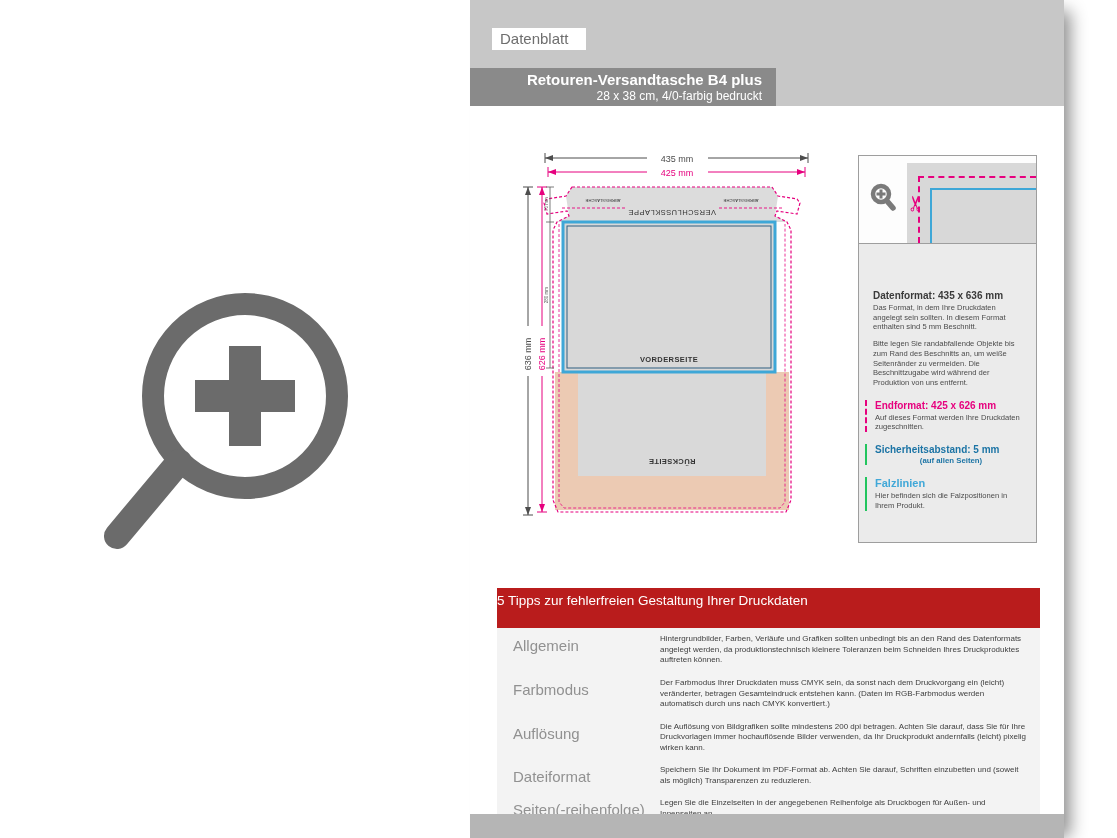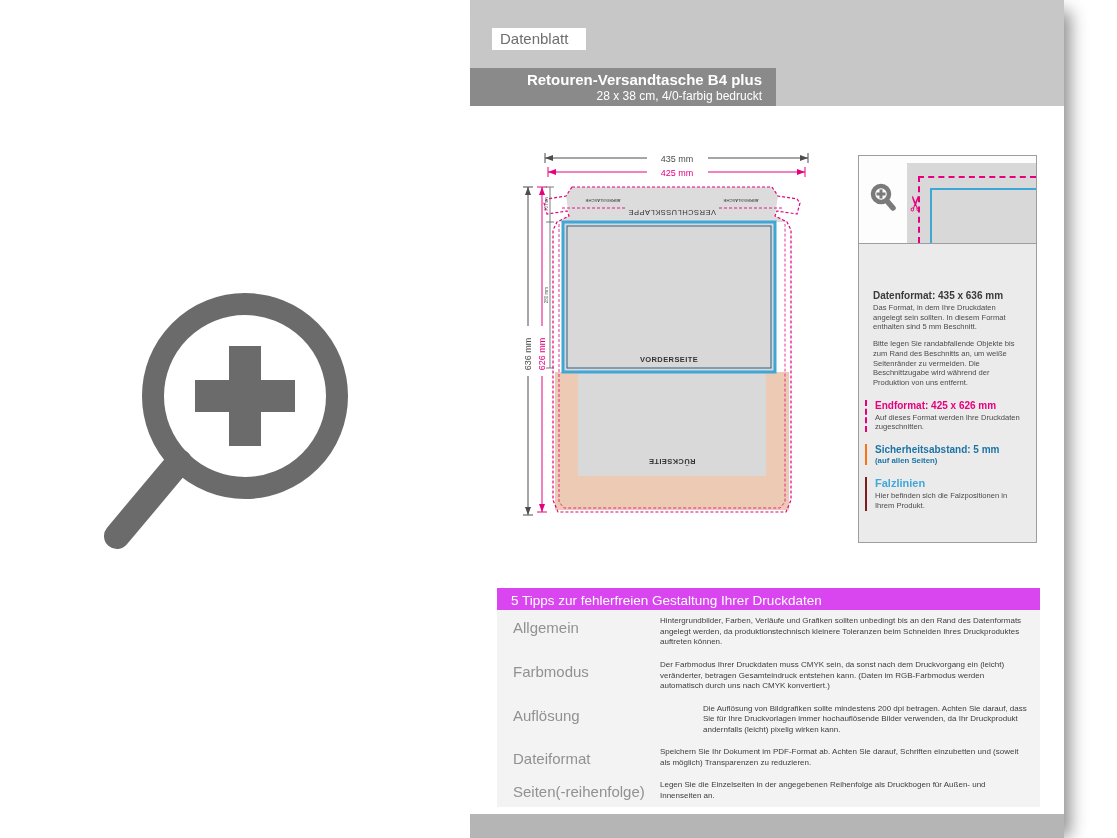--- a/index.html
+++ b/index.html
@@ -37,38 +37,38 @@
   .mini .bv{position:absolute;left:23px;top:25px;bottom:0;border-left:2px solid #3ea7d7;}
   .scissors{position:absolute;left:0px;top:30px;color:#e6007e;font-size:21px;
         transform:rotate(-90deg);line-height:1;}
   #mini-magnifier{position:absolute;left:9px;top:27px;}
 
   .info-sections{position:absolute;left:0;top:87px;right:0;bottom:0;
         padding:7px 9px 0 6px;margin-top:40px;}
   .sec{margin-bottom:12px;padding-left:8px;}
   .sec h4{margin:0 0 2px 0;font-size:10px;color:#3a3a3a;}
   .sec p{margin:0 0 7px 0;font-size:7.6px;line-height:1.28;color:#4b4b4b;}
-  .sec .sub{font-size:7.8px;font-weight:bold;margin:-1px 0 2px 0;}
+  .sec .sub{font-size:7.8px;font-weight:bold;margin:-1px 0 2px 0;text-align:center;}
   .sec-endformat{border-left:2px dashed #e6007e;}
   .sec-endformat h4{color:#e6007e;}
-  .sec-safety{border-left:2px solid #f97316;}
+  .sec-safety{border-left:2px solid #22c55e;}
   .sec-safety h4,.sec-safety .sub{color:#1c74a5;}
-  .sec-fold{border-left:2px solid #7f1d1d;}
+  .sec-fold{border-left:2px solid #22c55e;}
   .sec-fold h4{color:#41a8d8;font-size:11px;}
 
   
   .tips{left:27px;top:588px;width:543px;}
-  .tips-header{background:#d946ef;color:#ffffff;font-size:13.5px;height:22px;
-        line-height:26px;padding-left:14px;}
+  .tips-header{background:#b91c1c;color:#ffffff;font-size:13.5px;height:40px;
+        line-height:26px;}
   .tip-row{display:flex;background:#f3f3f3;}
   .tip-label{width:163px;box-sizing:border-box;padding:9px 6px 0 16px;
         font-size:15px;color:#919191;}
   .tip-text{flex:1;font-size:8px;line-height:1.32;color:#3d3d3d;
         padding:6px 12px 6px 0;align-self:center;}
-  .r1{min-height:44px;} .r2{min-height:40px;justify-content:space-between;} .r3{min-height:40px;gap:43px;}
+  .r1{min-height:44px;} .r2{min-height:40px;justify-content:space-between;} .r3{min-height:40px;}
   .r4{min-height:28px;} .r5{min-height:28px;}
 
   .bottom-bar{left:0;top:814px;width:594px;height:24px;background:#b5b5b5;}
 </style>
 </head>
 <body>
 
 <svg id="big-magnifier" class="abs" width="275" height="295" viewBox="0 0 275 295">
   <circle cx="150" cy="118" r="92" fill="none" stroke="#6b6b6b" stroke-width="22"></circle>
   <rect x="100" y="102" width="100" height="32" fill="#6b6b6b"></rect>

